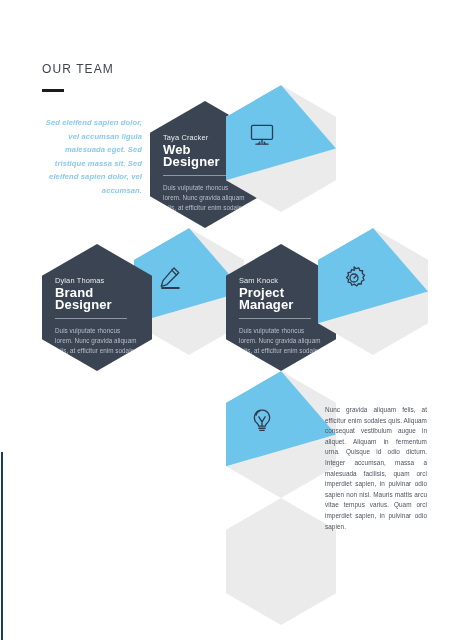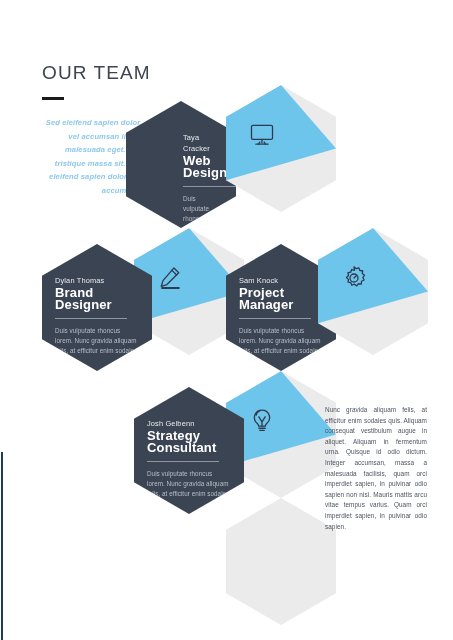--- a/index.html
+++ b/index.html
@@ -16,21 +16,21 @@
   
   .left-rule {
     position:absolute;
     left:1px; top:452px; width:2px; height:188px;
     background:#1d3b5c;
   }
 
   
   .header { position:absolute; left:42px; top:62px; }
   .title {
-    font-size:19px; letter-spacing:1.1px; color:#3f4450;
+    font-size:12px; letter-spacing:1.1px; color:#3f4450;
     font-weight:400; white-space:nowrap;
   }
   .title-rule {
     margin-top:13px; width:22px; height:3px; background:#1b1b1b;
   }
 
   
   .intro {
     position:absolute; left:42px; top:116px; width:100px;
     font-size:7.6px; line-height:13.6px;
@@ -96,21 +96,21 @@
 
   <div class="header">
     <div class="title">OUR TEAM</div>
     <div class="title-rule"></div>
   </div>
 
   <div class="intro">Sed eleifend sapien dolor, vel accumsan ligula malesuada eget. Sed tristique massa sit. Sed eleifend sapien dolor, vel accumsan.</div>
 
   <div class="grid">
 
-    <div class="hex hex-card" style="left:126px; top:101px;padding-left:44px;">
+    <div class="hex hex-card" style="left:150px; top:101px;">
       <div class="inner">
         <div class="nm">Taya Cracker</div>
         <div class="role">Web Designer</div>
         <div class="sep"></div>
         <div class="bio">Duis vulputate rhoncus lorem. Nunc gravida aliquam felis, at efficitur enim sodales quis.</div>
       </div>
     </div>
 
     <div class="hex hex-icon" style="left:226px; top:85px;">
       <div class="tri"></div>
@@ -170,28 +170,20 @@
         <svg viewBox="0 0 32 32" fill="none" stroke="currentColor" stroke-width="1.5" stroke-linecap="round" stroke-linejoin="round">
           <path d="M16 3.5 a8.6 8.6 0 0 1 5.4 15.3 c-1 .9 -1.5 1.9 -1.6 3.1 h-7.6 c-.1 -1.2 -.6 -2.2 -1.6 -3.1 A8.6 8.6 0 0 1 16 3.5 Z"></path>
           <line x1="12.4" y1="24.3" x2="19.6" y2="24.3"></line>
           <line x1="13.4" y1="26.7" x2="18.6" y2="26.7"></line>
           <path d="M12.4 11.2 L16 17 L19.6 11.2 M16 17 L16 21.5"></path>
           <path d="M9.2 9.4 a7 7 0 0 1 4.6 -5.2"></path>
         </svg>
       </div>
     </div>
 
-    <div class="hex hex-card" style="left:134px; top:387px;">
-      <div class="inner">
-        <div class="nm">Josh Gelbenn</div>
-        <div class="role">Strategy Consultant</div>
-        <div class="sep"></div>
-        <div class="bio">Duis vulputate rhoncus lorem. Nunc gravida aliquam felis, at efficitur enim sodales quis.</div>
-      </div>
-    </div>
 
     <div class="hex" style="left:226px; top:498px; background:#ebebeb;"></div>
 
   </div>
 
   <div class="right-par">Nunc gravida aliquam felis, at efficitur enim sodales quis. Aliquam consequat vestibulum augue in aliquet. Aliquam in fermentum urna. Quisque id odio dictum. Integer accumsan, massa a malesuada facilisis, quam orci imperdiet sapien, in pulvinar odio sapien non nisi. Mauris mattis arcu vitae tempus varius. Quam orci imperdiet sapien, in pulvinar odio sapien.</div>
 
 </div>
 
 </body></html>

